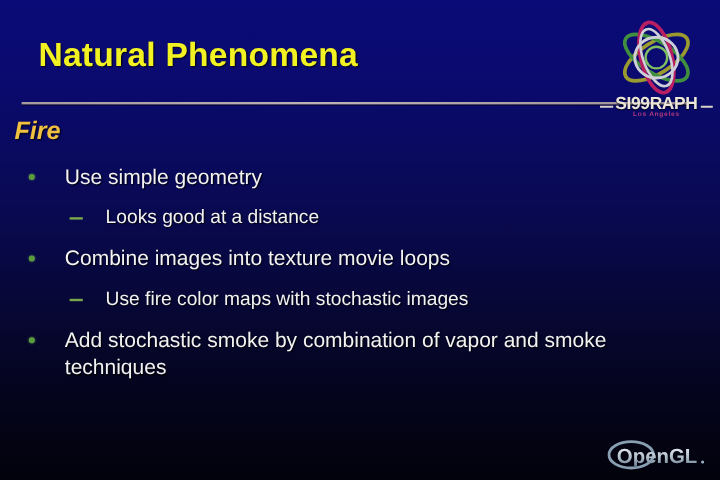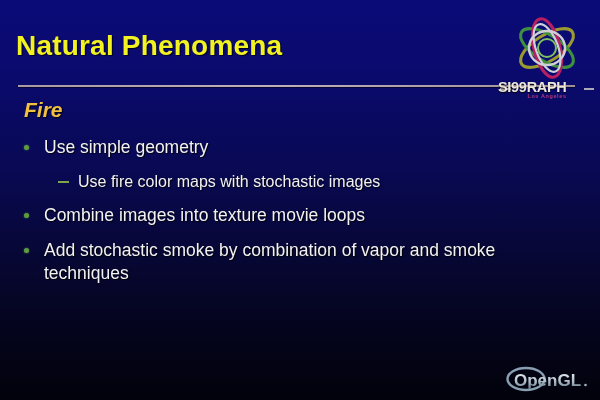--- a/index.html
+++ b/index.html
@@ -20,21 +20,21 @@
         #050522 78%,
         #030314 90%,
         #02020c 100%);
     font-family: "Liberation Sans", sans-serif;
     -webkit-font-smoothing: antialiased;
   }
 
   
   #title {
     position: absolute;
-    left: 16px;
+    left: 32px;
     top: 30px;
     font-size: 28px;
     font-weight: bold;
     color: #f2f222;
     letter-spacing: 0.2px;
     text-shadow: 1px 1px 1px rgba(0,0,0,0.75);
     white-space: nowrap;
   }
 
   
@@ -44,40 +44,41 @@
     top: 85px;
     width: 557px;
     height: 2px;
     background: linear-gradient(90deg,#a89aa2 0%, #bdb0b6 45%, #9e9098 100%);
     box-shadow: 0 1px 0 rgba(0,0,0,0.5);
   }
 
   
   #subtitle {
     position: absolute;
-    left: 24px;
+    left: 12px;
     top: 98px;
     font-size: 21px;
     font-weight: bold;
     font-style: italic;
     color: #f0c040;
     text-shadow: 1px 1px 1px rgba(0,0,0,0.8);
   }
 
   
   #body {
     position: absolute;
     left: 18px;
     top: 136px;
     width: 566px;
   }
   .row {
     display: flex;
     align-items: flex-start;
     margin-bottom: 12px;
+    gap: 10px;
   }
   .row.lvl1 { padding-left: 6px; }
   .row.lvl2 { padding-left: 40px; margin-bottom: 12px; }
 
   .marker {
     flex: 0 0 auto;
     display: block;
   }
   .marker.dot {
     width: 5px;
@@ -108,20 +109,21 @@
     top: 8px;
     width: 98px;
     height: 98px;
   }
   #siggraph-logo svg { display: block; }
   #siggraph-wordmark {
     position: absolute;
     left: 498px;
     top: 79px;
     width: 98px;
+    text-align: center;
     font-size: 14.5px;
     font-weight: bold;
     color: #ece6dc;
     letter-spacing: -0.3px;
     text-shadow: 0 1px 1px rgba(0,0,0,0.9);
     white-space: nowrap;
   }
   #siggraph-city {
     position: absolute;
     left: 498px;
@@ -156,30 +158,34 @@
 
   <div id="subtitle">Fire</div>
 
   <div id="body">
 
     <div class="row lvl1">
       <span class="marker dot"></span>
       <span class="text">Use simple geometry</span>
     </div>
 
-
+    <div class="row lvl2">
+      <span class="marker dash"></span>
+      <span class="text">Looks good at a distance</span>
+    </div>
+
+
+    <div class="row lvl1">
+      <span class="marker dot"></span>
+      <span class="text">Combine images into texture movie loops</span>
+    </div>
 
     <div class="row lvl2">
       <span class="marker dash"></span>
       <span class="text">Use fire color maps with stochastic images</span>
-    </div>
-
-    <div class="row lvl1">
-      <span class="marker dot"></span>
-      <span class="text">Combine images into texture movie loops</span>
     </div>
 
     <div class="row lvl1">
       <span class="marker dot"></span>
       <span class="text">Add stochastic smoke by combination of vapor and smoke techniques</span>
     </div>
 
   </div>
 
   <div id="siggraph-logo">

